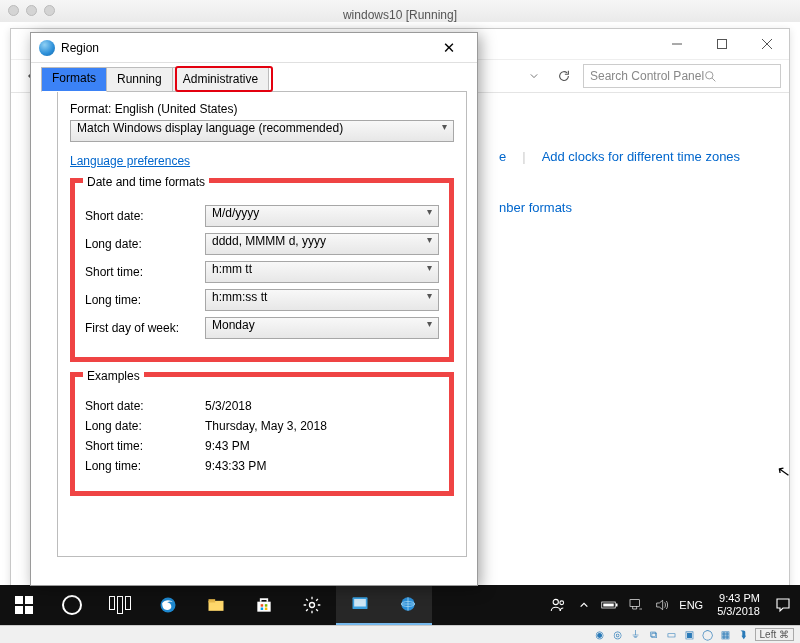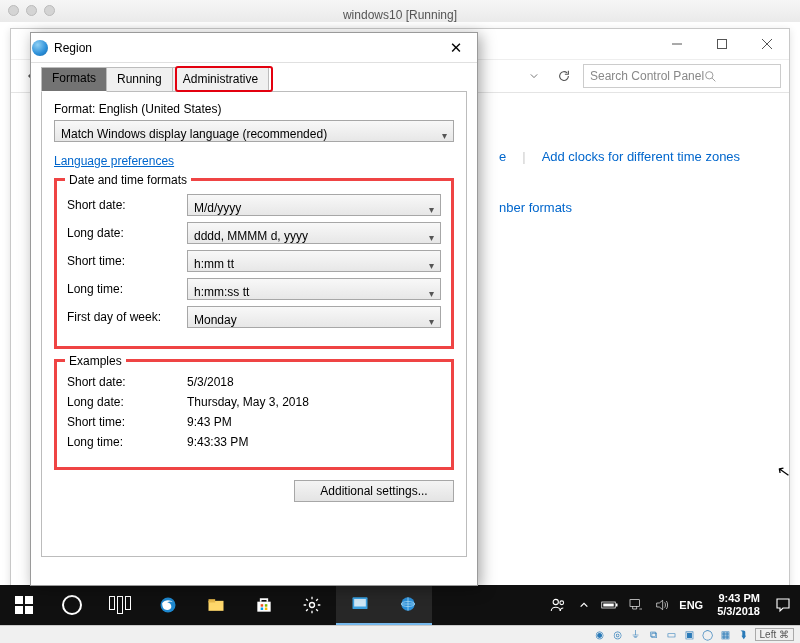--- a/index.html
+++ b/index.html
@@ -26,51 +26,51 @@
   .refresh, .dropdown-arr { width:22px; height:22px; display:flex; align-items:center; justify-content:center; color:#555;}
   .searchbox { width:198px; height:24px; border:1px solid #ccc; display:flex; align-items:center; padding:0 6px; font-size:12px; color:#888; justify-content:flex-start;}
   .cp-body { padding:18px 18px; font-size:13px; }
   .links-row { display:flex; gap:16px; color:#0066cc; font-size:13px; margin-left:470px; margin-top:38px;}
   .links-row span { cursor:pointer; }
   .links-row .divider{ color:#ccc; }
   .link2 { color:#0066cc; margin-left:470px; margin-top:36px; display:block; }
 
   
   .dlg { position:absolute; top:10px; left:30px; width:448px; height:554px; background:#fff; border:1px solid #9a9a9a; box-shadow:3px 3px 14px rgba(0,0,0,.35); z-index:50;}
-  .dlg-titlebar { height:30px; display:flex; align-items:center; padding:0 1px; font-size:12px; border-bottom:1px solid #e0e0e0;}
+  .dlg-titlebar { height:30px; display:flex; align-items:center; padding:0 8px; font-size:12px; border-bottom:1px solid #e0e0e0;}
   .dlg-titlebar .globe { width:16px; height:16px; margin-right:6px; border-radius:50%; background:radial-gradient(circle at 35% 30%, #8fd0f4 0%, #2a8ed8 60%, #1766a4 100%); position:relative;}
   .dlg-close { margin-left:auto; width:40px; height:28px; display:flex; align-items:center; justify-content:center; font-size:15px;}
   .dlg-tabs { display:flex; padding:4px 10px 0 10px; font-size:12px; }
   .dlg-tab { padding:4px 10px 5px; border:1px solid #bcbcbc; border-bottom:none; background:#f0f0f0; margin-right:-1px; position:relative; cursor:default;}
-  .dlg-tab.active { background:#737373; z-index:2; border-bottom:1px solid #fff; margin-bottom:-1px; padding-top:3px; padding-bottom:6px;}
-  .tabpane { border:1px solid #bcbcbc; margin:0 10px 4px 10px; padding:10px 12px 12px 12px; height:466px; font-size:12px; position:relative;}
+  .dlg-tab.active { background:#3b82f6; z-index:2; border-bottom:1px solid #fff; margin-bottom:-1px; padding-top:3px; padding-bottom:6px;}
+  .tabpane { border:1px solid #bcbcbc; margin:0 10px 4px 26px; padding:10px 12px 12px 12px; height:466px; font-size:12px; position:relative;}
   .highlight-admin { position:absolute; border:2px solid #e3000f; border-radius:3px; top:33px; left:144px; width:98px; height:26px; z-index:60; pointer-events:none;}
 
   .fmt-label { margin-bottom:4px; }
-  .combo { width:100%; height:22px; border:1px solid #a7a7a7; background:linear-gradient(#f8f8f8,#e7e7e7); display:flex; align-items:flex-end; padding:0 6px; font-size:12px; justify-content:space-between; cursor:default;}
+  .combo { width:100%; height:22px; border:1px solid #a7a7a7; background:linear-gradient(#f8f8f8,#e7e7e7); display:flex; align-items:flex-start; padding:0 6px; font-size:12px; justify-content:space-between; cursor:default;}
   .combo .chev { color:#555; font-size:10px;}
   .linklike { color:#0066cc; text-decoration:underline; font-size:12px; margin:12px 0 10px; display:inline-block; cursor:pointer;}
 
-  .group { border:3px solid #ef4444; padding:13px 10px 12px 10px; margin-bottom:10px; position:relative;}
+  .group { border:5px solid #ef4444; padding:22px 10px 12px 10px; margin-bottom:10px; position:relative;}
   .group-title { position:absolute; top:-8px; left:8px; background:#fff; padding:0 4px; font-size:12px;}
   .row { display:flex; align-items:center; margin-bottom:6px; }
   .row label { width:120px; font-size:12px; }
   .row .combo { flex:1; }
   .row-ex { display:flex; margin-bottom:6px; font-size:12px;}
   .row-ex .k { width:120px;}
   .row-ex .v { flex:1;}
 
   .addl-btn { display:block; margin:6px 0 0 auto; width:160px; height:22px; border:1px solid #a7a7a7; background:linear-gradient(#f4f4f4,#e4e4e4); font-size:12px;}
   .dlg-footer { display:flex; justify-content:flex-end; gap:6px; padding:6px 12px 10px;}
   .dlg-footer button { width:78px; height:22px; font-size:12px; border:1px solid #a7a7a7; background:linear-gradient(#f4f4f4,#e4e4e4);}
   .dlg-footer .ok { border:2px solid #0078d7; }
   .dlg-footer .apply { color:#9a9a9a; }
 
   
-  .taskbar { position:absolute; left:0; right:0; bottom:0; height:40px; background:#101010; display:flex; align-items:center; color:#fff; font-size:11px; z-index:30;font-weight:bold;}
+  .taskbar { position:absolute; left:0; right:0; bottom:0; height:40px; background:#101010; display:flex; align-items:center; color:#fff; font-size:11px; z-index:30;}
   .tb-left { display:flex; align-items:center; height:100%;}
   .tb-btn { width:48px; height:100%; display:flex; align-items:center; justify-content:center; }
   .tb-btn svg { width:20px; height:20px; }
   .tb-btn.active { background:#272727; border-bottom:2px solid #76b9ed;}
   .tb-right { margin-left:auto; display:flex; align-items:center; height:100%; gap:8px; padding-right:8px;}
   .tray-icon { width:18px; height:18px; display:flex; align-items:center; justify-content:center; color:#fff; }
   .clock { text-align:right; line-height:13px; font-size:11px; padding:0 6px;}
   .notif { width:20px; height:20px; }
 
   .people-icon { width:22px; height:22px; }
@@ -227,21 +227,20 @@
           <div class="row-ex">
               <span class="k">Short time:</span>
               <span class="v">9:43 PM</span>
             </div>
           <div class="row-ex">
               <span class="k">Long time:</span>
               <span class="v">9:43:33 PM</span>
             </div>
         </div>
 
-        <button class="addl-btn">Additional settings...</button>
       </div>
     </div>
 
     <div class="taskbar">
       <div class="tb-left">
         <div class="tb-btn">
           <svg viewBox="0 0 20 20">
               <rect x="1" y="1" width="8" height="8" fill="#fff"></rect>
               <rect x="11" y="1" width="8" height="8" fill="#fff"></rect>
               <rect x="1" y="11" width="8" height="8" fill="#fff"></rect>

